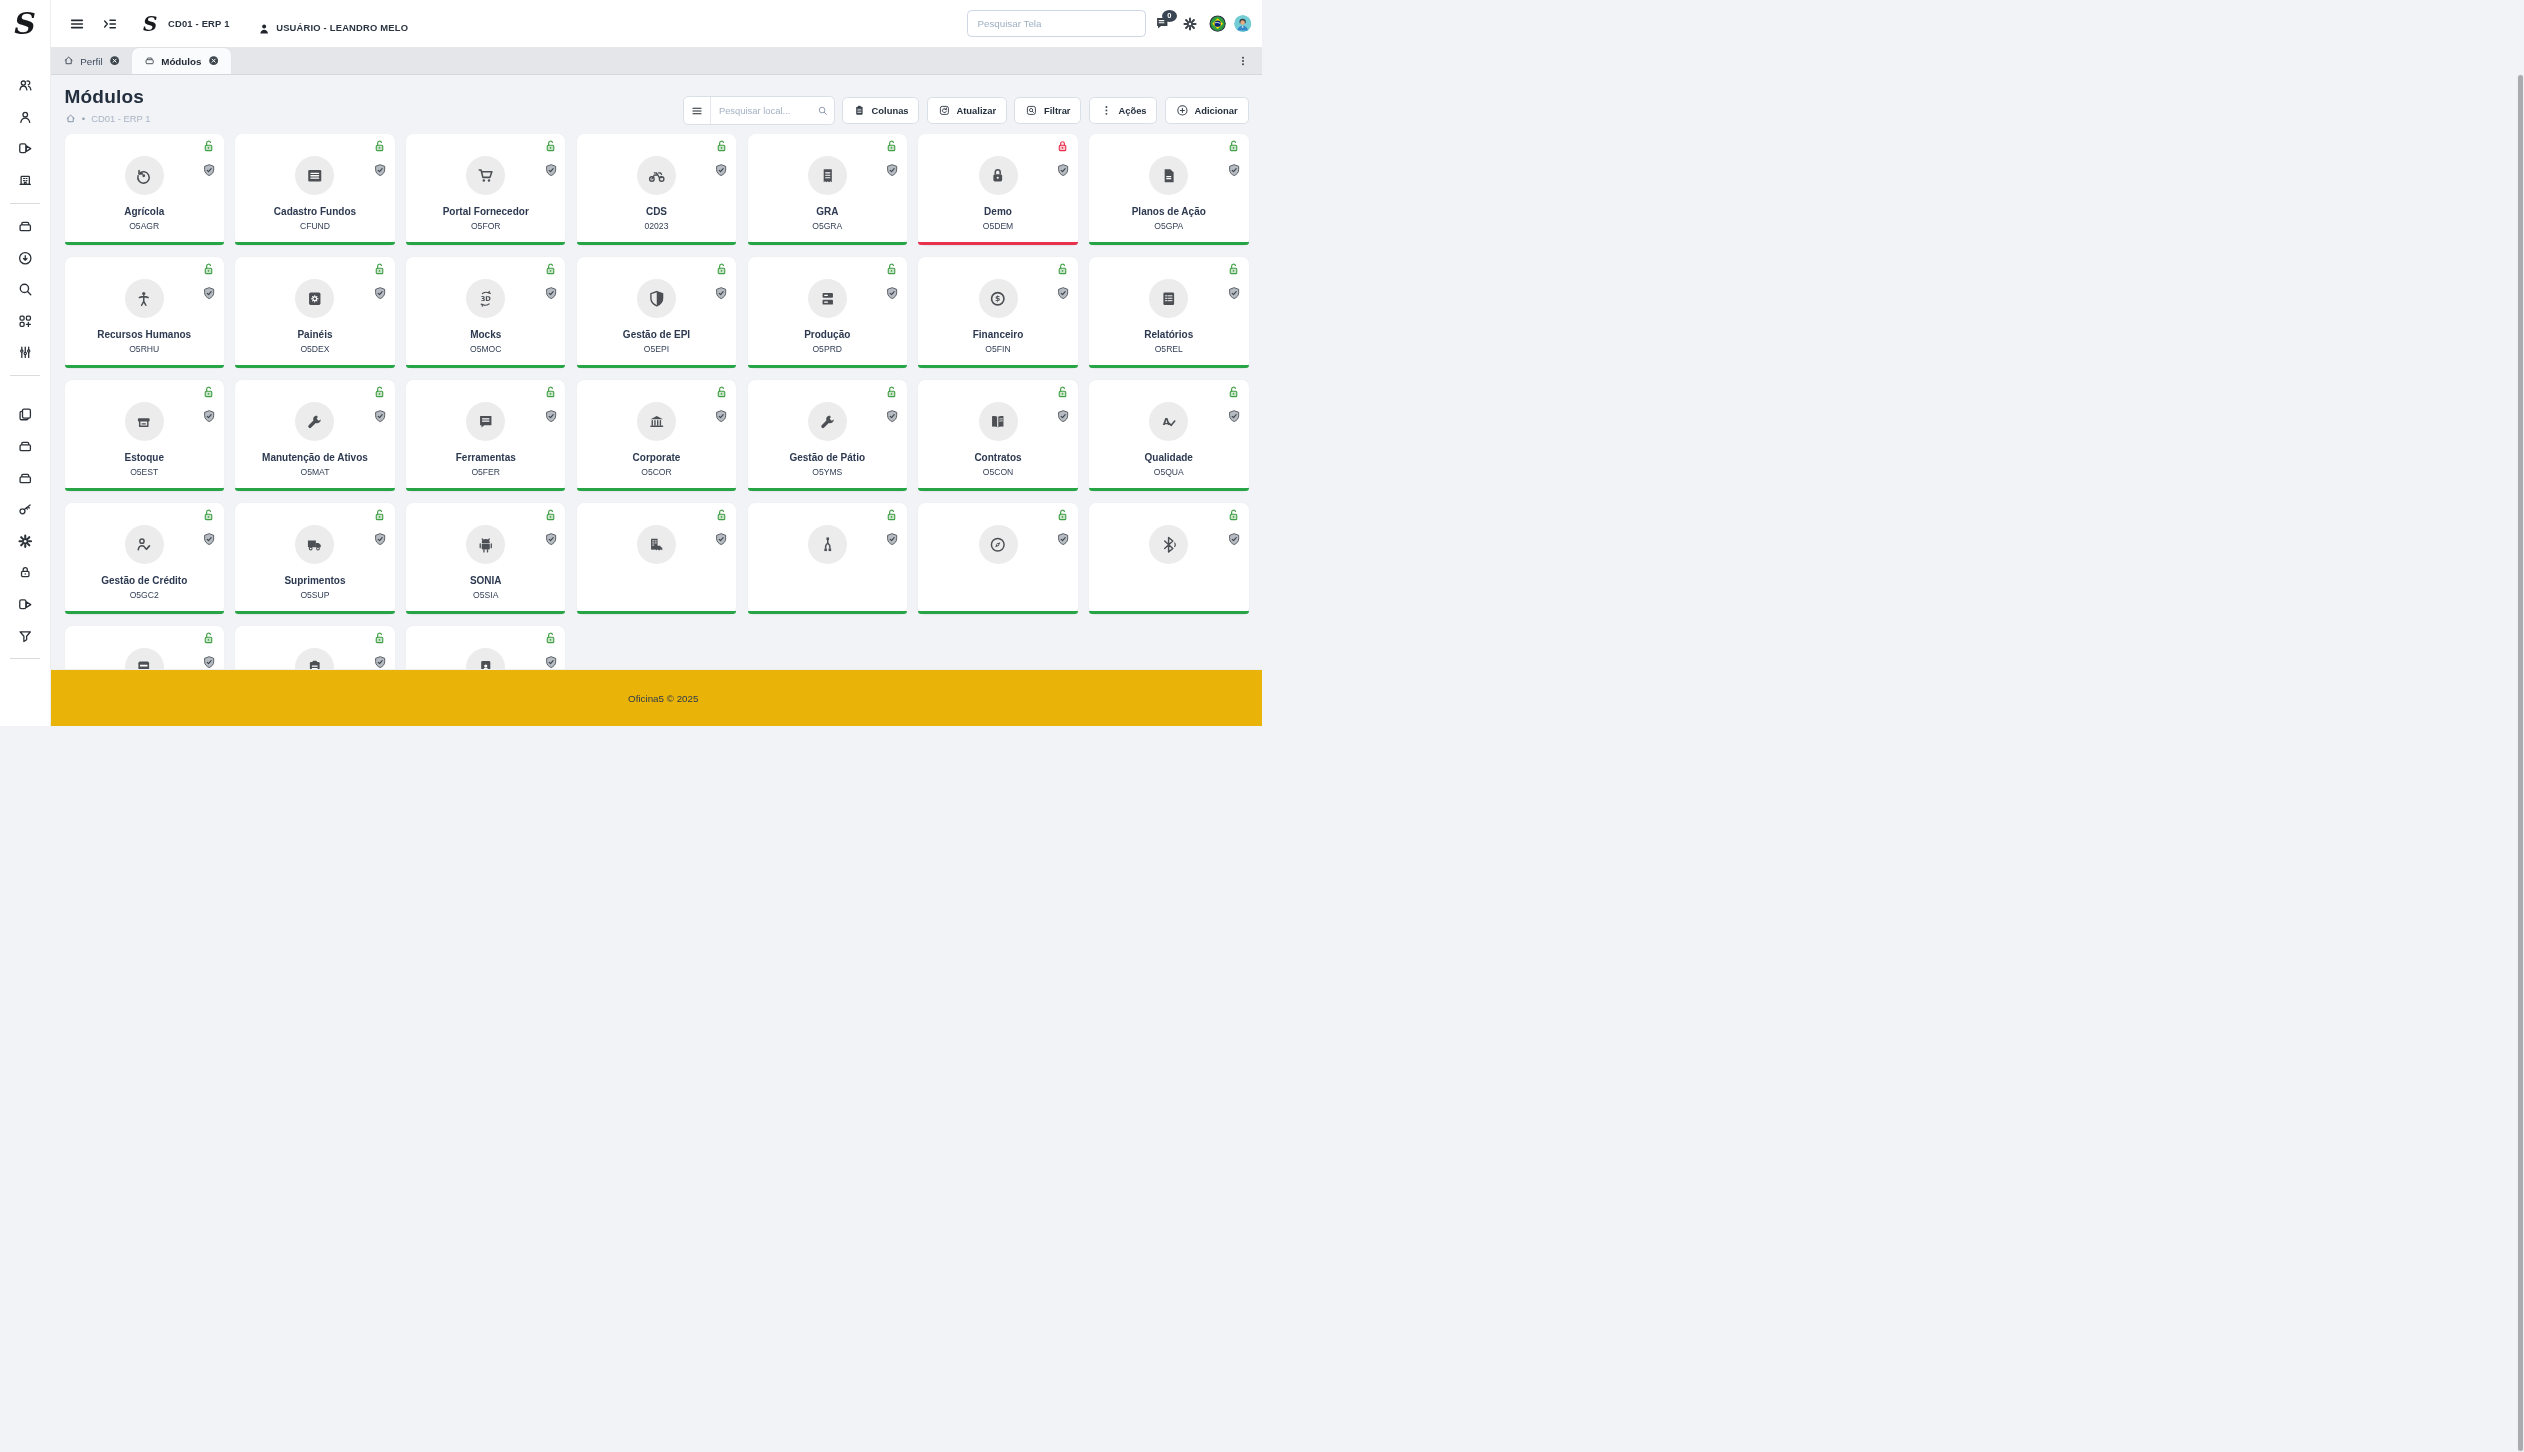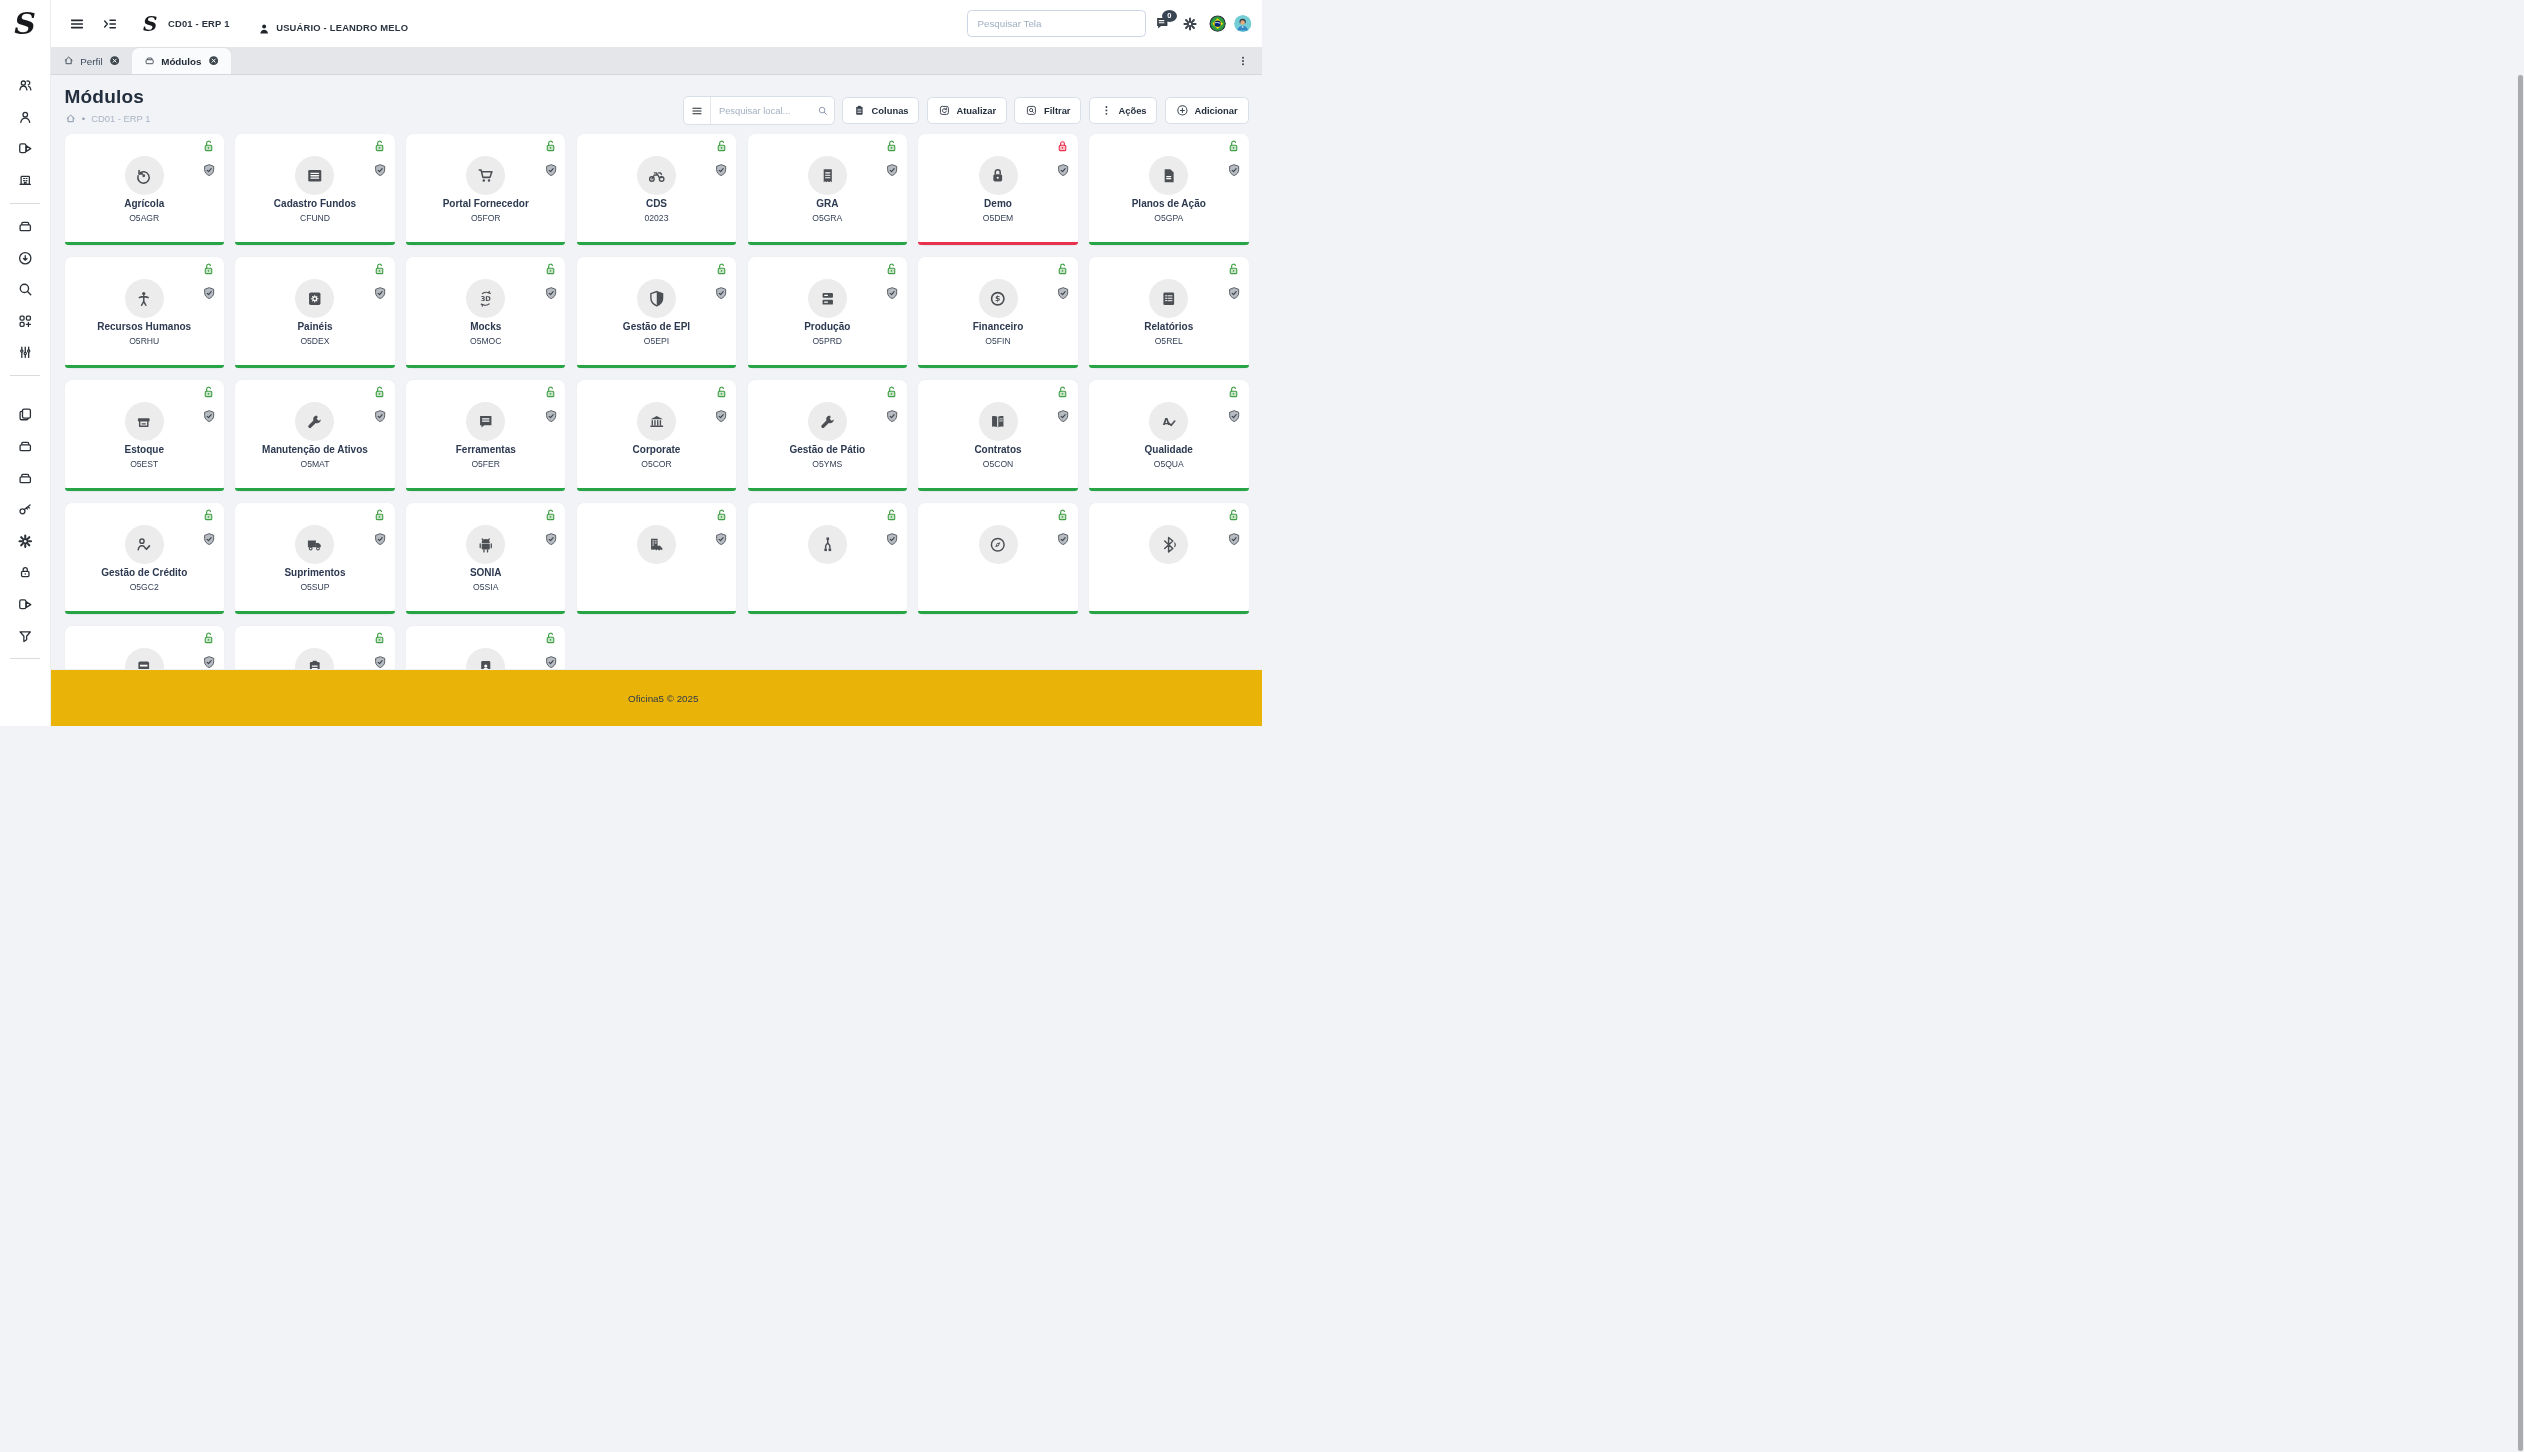--- a/index.html
+++ b/index.html
@@ -80,21 +80,21 @@
     cursor:pointer;}
   .card::after{content:"";position:absolute;left:0;right:0;bottom:0;height:3px;
     background:var(--accent);border-radius:0 0 6.8px 6.8px;}
   .card .lock{position:absolute;top:4.5px;right:7.5px;width:15px;height:15px;}
   .card .lock.green{color:#43a047;}
   .card .lock.red{color:#e8314c;}
   .card .shield{position:absolute;top:29px;right:7.5px;width:14.3px;height:14.3px;}
   .card .circle{width:39px;height:39px;border-radius:50%;background:#ececec;margin:22px auto 0;
     display:flex;align-items:center;justify-content:center;color:#4c4f54;}
   .card .circle .ic{width:19.5px;height:19.5px;}
-  .card .mod-name{margin-top:3px;text-align:center;font-size:10px;font-weight:600;color:#2c3950;
+  .card .mod-name{margin-top:11px;text-align:center;font-size:10px;font-weight:600;color:#2c3950;
     white-space:nowrap;overflow:hidden;}
   .card .mod-code{margin-top:3.8px;text-align:center;font-size:8.6px;font-weight:500;color:#323f55;}
   
   .footer-strip{flex:1;background:#eab308;border-top:0.8px solid #eceef1;display:flex;align-items:center;
     padding-left:13.5px;justify-content:center;}
   .footer-text{font-size:9.8px;color:#2c3a4e;}
   
   .scrollbar{position:absolute;top:74px;right:0;bottom:0;width:6.8px;background:#eef0f2;z-index:9;}
   .scrollbar .thumb{position:absolute;top:0.8px;bottom:1.5px;left:0.8px;right:0.8px;background:#a9abae;
     border-radius:3px;cursor:pointer;}

